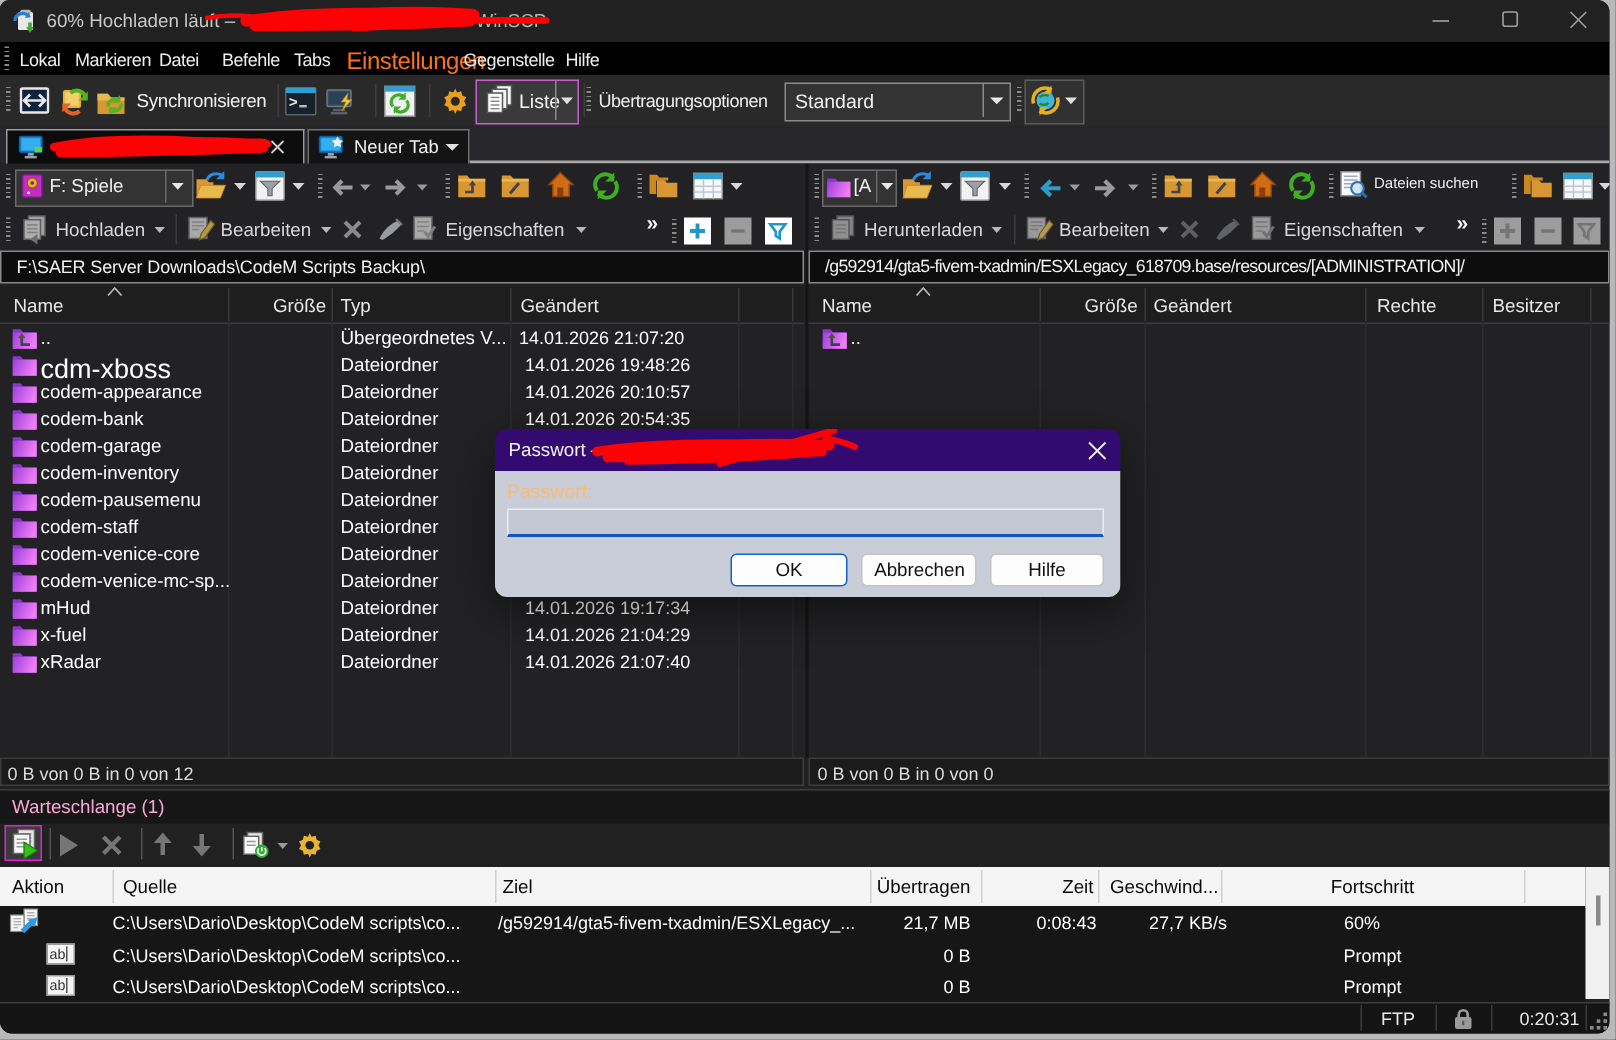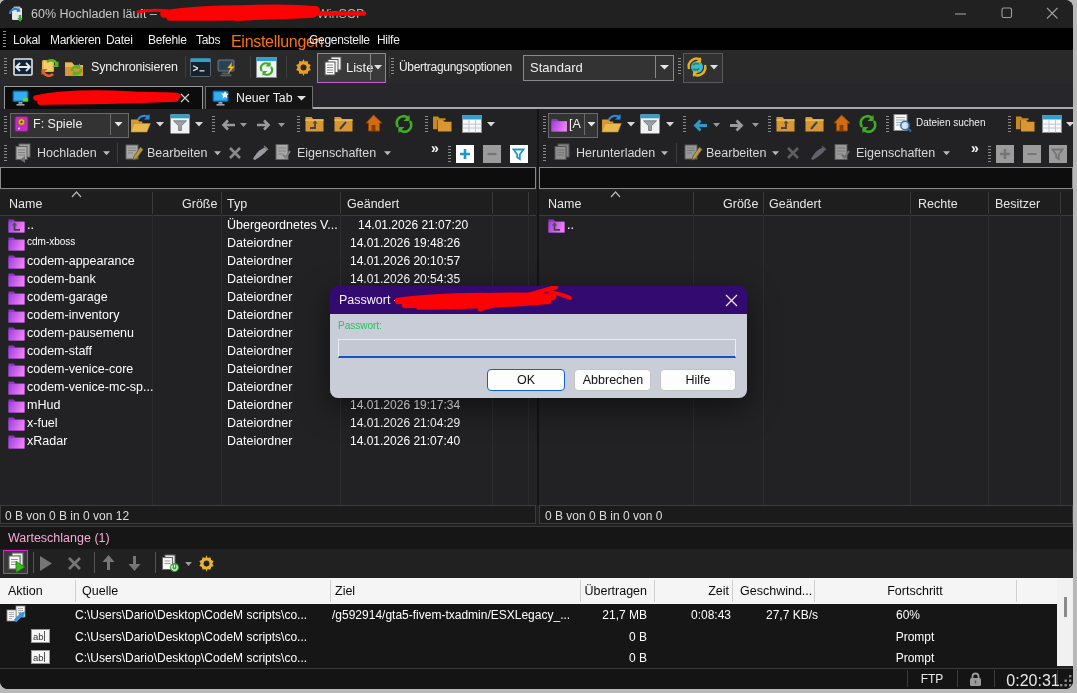--- a/index.html
+++ b/index.html
@@ -449,21 +449,23 @@
     </svg>
 <div class="abs" style="left:1023px;top:145px;width:18px;height:18px;background:#9c9c9c"></div>
 <svg width="12" height="12" style="left:1026px;top:148px" viewBox="0 0 12 12">
       <path d="M1.5 6h9" stroke="#757575" stroke-width="2.2"></path>
     </svg>
 <div class="abs" style="left:1049px;top:145px;width:18px;height:18px;background:#9c9c9c"></div>
 <svg width="13" height="12" style="left:1051px;top:148px" viewBox="0 0 13 12">
       <path d="M1.5 1.5h10L7.8 6.5v4.5l-2.6-1.8V6.5z" fill="none" stroke="#757575" stroke-width="1.8"></path>
     </svg>
 <div class="abs" style="left:0;top:167px;width:536px;height:22px;background:#0d0d0d;border:1px solid #8a8a8a;box-sizing:border-box"></div>
+<div class="t" style="left:11px;top:172px;font-size:12px;letter-spacing:-0.1px;color:#f2f2f2">F:\SAER Server Downloads\CodeM Scripts Backup\</div>
 <div class="abs" style="left:539px;top:167px;width:534px;height:22px;background:#0d0d0d;border:1px solid #8a8a8a;box-sizing:border-box"></div>
+<div class="t" style="left:550px;top:172px;font-size:11.8px;letter-spacing:-0.45px;color:#f2f2f2">/g592914/gta5-fivem-txadmin/ESXLegacy_618709.base/resources/[ADMINISTRATION]/</div>
 <div class="abs" style="left:0;top:191px;width:536px;height:24px;background:#1e1e1e;border-bottom:1px solid #3a3a3a"></div>
 <div class="abs" style="left:539px;top:191px;width:534px;height:24px;background:#1e1e1e;border-bottom:1px solid #3a3a3a"></div>
 <div class="abs" style="left:152px;top:192px;width:1px;height:22px;background:#3a3a3a"></div>
 <div class="abs" style="left:221px;top:192px;width:1px;height:22px;background:#3a3a3a"></div>
 <div class="abs" style="left:340px;top:192px;width:1px;height:22px;background:#3a3a3a"></div>
 <div class="abs" style="left:492px;top:192px;width:1px;height:22px;background:#3a3a3a"></div>
 <div class="abs" style="left:528px;top:192px;width:1px;height:22px;background:#3a3a3a"></div>
 <div class="abs" style="left:693px;top:192px;width:1px;height:22px;background:#3a3a3a"></div>
 <div class="abs" style="left:763px;top:192px;width:1px;height:22px;background:#3a3a3a"></div>
 <div class="abs" style="left:910px;top:192px;width:1px;height:22px;background:#3a3a3a"></div>
@@ -495,26 +497,26 @@
 <div class="abs" style="left:988px;top:215px;width:1px;height:290px;background:#2c2c2c"></div>
 <div class="abs" style="left:1060px;top:215px;width:1px;height:290px;background:#2c2c2c"></div>
 <svg width="17" height="16" style="left:8px;top:217px" viewBox="0 0 17 16">
       <path d="M0.5 2.5 h5.2 l1.6 2 h9.2 v11 h-16 z" fill="#8d35c9"></path>
       <path d="M0.5 4.8 h16 v10.7 h-16 z" fill="url(#gfold)"></path>
       <path d="M12 12.8 h-5.5 v-4.8" stroke="#42424e" stroke-width="1.8" fill="none"></path>
       <path d="M3.9 8.4 l2.6-3.4 2.6 3.4z" fill="#4c5a30"></path>
     </svg>
 <div class="t" style="left:27px;top:219px;font-size:12.5px;color:#ffffff">..</div>
 <div class="t" style="left:227px;top:219px;font-size:12.5px;color:#ffffff">Übergeordnetes V...</div>
-<div class="t" style="left:358px;top:219px;font-size:12px;color:#ffffff">14.01.2026 21:07:20</div>
+<div class="t" style="left:346px;top:219px;font-size:12px;color:#ffffff">14.01.2026 21:07:20</div>
 <svg width="17" height="16" style="left:8px;top:235px" viewBox="0 0 17 16">
       <path d="M0.5 2.5 h5.2 l1.6 2 h9.2 v11 h-16 z" fill="#8d35c9"></path>
       <path d="M0.5 4.8 h16 v10.7 h-16 z" fill="url(#gfold)"></path>
     </svg>
-<div class="t" style="left:27px;top:237px;font-size:10px;color:#ffffff">cdm-xboss</div>
+<div class="t" style="left:27px;top:237px;font-size:18px;color:#ffffff">cdm-xboss</div>
 <div class="t" style="left:227px;top:237px;font-size:12.5px;color:#ffffff">Dateiordner</div>
 <div class="t" style="left:350px;top:237px;font-size:12px;color:#ffffff">14.01.2026 19:48:26</div>
 <svg width="17" height="16" style="left:8px;top:253px" viewBox="0 0 17 16">
       <path d="M0.5 2.5 h5.2 l1.6 2 h9.2 v11 h-16 z" fill="#8d35c9"></path>
       <path d="M0.5 4.8 h16 v10.7 h-16 z" fill="url(#gfold)"></path>
     </svg>
 <div class="t" style="left:27px;top:255px;font-size:12.5px;color:#ffffff">codem-appearance</div>
 <div class="t" style="left:227px;top:255px;font-size:12.5px;color:#ffffff">Dateiordner</div>
 <div class="t" style="left:350px;top:255px;font-size:12px;color:#ffffff">14.01.2026 20:10:57</div>
 <svg width="17" height="16" style="left:8px;top:271px" viewBox="0 0 17 16">
@@ -683,21 +685,21 @@
 <div class="abs" style="left:907px;top:670px;width:1px;height:17px;background:#3c3c3c"></div>
 <div class="abs" style="left:957px;top:670px;width:1px;height:17px;background:#3c3c3c"></div>
 <div class="abs" style="left:994px;top:670px;width:1px;height:17px;background:#3c3c3c"></div>
 <div class="abs" style="left:1057px;top:670px;width:1px;height:17px;background:#3c3c3c"></div>
 <div class="t" style="left:932px;top:673px;font-size:12px;color:#e8e8e8;transform:translateX(-50%)">FTP</div>
 <svg width="13" height="14" style="left:969px;top:672px" viewBox="0 0 13 14">
 <rect x="1" y="6" width="11" height="8" rx="1.5" fill="#9a9a9a"></rect>
 <path d="M3.5 6V4.5a3 3 0 0 1 6 0V6" stroke="#9a9a9a" stroke-width="1.8" fill="none"></path>
 <rect x="5.8" y="8.5" width="1.4" height="3" fill="#555"></rect>
     </svg>
-<div class="t" style="left:1033px;top:673px;font-size:16px;color:#e8e8e8;transform:translateX(-50%)">0:20:31</div>
+<div class="t" style="left:1033px;top:673px;font-size:12px;color:#e8e8e8;transform:translateX(-50%)">0:20:31</div>
 <svg width="14" height="14" style="left:1059px;top:674px" viewBox="0 0 14 14">
 <g fill="#8a8a8a">
         <rect x="10" y="10" width="2.4" height="2.4"></rect>
         <rect x="10" y="5.5" width="2.4" height="2.4"></rect>
         <rect x="10" y="1" width="2.4" height="2.4"></rect>
         <rect x="5.5" y="10" width="2.4" height="2.4"></rect>
         <rect x="5.5" y="5.5" width="2.4" height="2.4"></rect>
         <rect x="1" y="10" width="2.4" height="2.4"></rect>
       </g>
     </svg>
@@ -708,21 +710,21 @@
 <div class="t" style="left:9px;top:8px;font-size:12.5px;color:#f5f5f5">Passwort –</div>
 <svg width="13" height="13" style="left:395px;top:8px" viewBox="0 0 13 13">
         <path d="M1 1l11 11M12 1L1 12" stroke="#f0f0f0" stroke-width="1.2"></path>
       </svg>
 <svg width="185" height="28" style="left:60px;top:2px" viewBox="0 0 185 28">
 <path d="M8 13 C40 8,90 7,130 9 C150 10,160 8,163 9 C120 6,60 9,20 15 C70 12,130 11,158 13 C110 15,50 16,15 17" stroke="#fb0204" stroke-width="6.5" fill="none" stroke-linecap="round" stroke-linejoin="round"></path>
 <path d="M166 -1 L90 21" stroke="#fb0204" stroke-width="4.5" stroke-linecap="round"></path>
 <path d="M150 15 C110 18,60 20,28 20" stroke="#fb0204" stroke-width="3.5" fill="none" stroke-linecap="round"></path>
 <path d="M160 4 C170 6,176 8,180 10" stroke="#fb0204" stroke-width="4" fill="none" stroke-linecap="round"></path>
       </svg>
-<div class="t" style="left:8px;top:35px;font-size:10px;color:#22c55e">Passwort:</div>
+<div class="t" style="left:8px;top:35px;font-size:13px;color:#fdba74">Passwort:</div>
 <div class="abs" style="left:8px;top:53px;width:398px;height:19px;background:#c3c8d3;border:1px solid #ebedf2;border-bottom:2px solid #1256c6;box-sizing:border-box"></div>
 <div class="abs" style="left:157px;top:83px;width:78px;height:22px;background:#fdfdfd;border:1.5px solid #0f62c9;border-radius:4px;box-sizing:border-box"></div>
 <div class="t" style="left:196px;top:88px;font-size:12.5px;color:#111;transform:translateX(-50%)">OK</div>
 <div class="abs" style="left:244px;top:83px;width:77px;height:22px;background:#fdfdfd;border:1px solid #c3c3c3;border-radius:4px;box-sizing:border-box"></div>
 <div class="t" style="left:283px;top:88px;font-size:12.5px;color:#111;transform:translateX(-50%)">Abbrechen</div>
 <div class="abs" style="left:330px;top:83px;width:76px;height:22px;background:#fdfdfd;border:1px solid #c3c3c3;border-radius:4px;box-sizing:border-box"></div>
 <div class="t" style="left:368px;top:88px;font-size:12.5px;color:#111;transform:translateX(-50%)">Hilfe</div>
 </div>
 </div>
 

